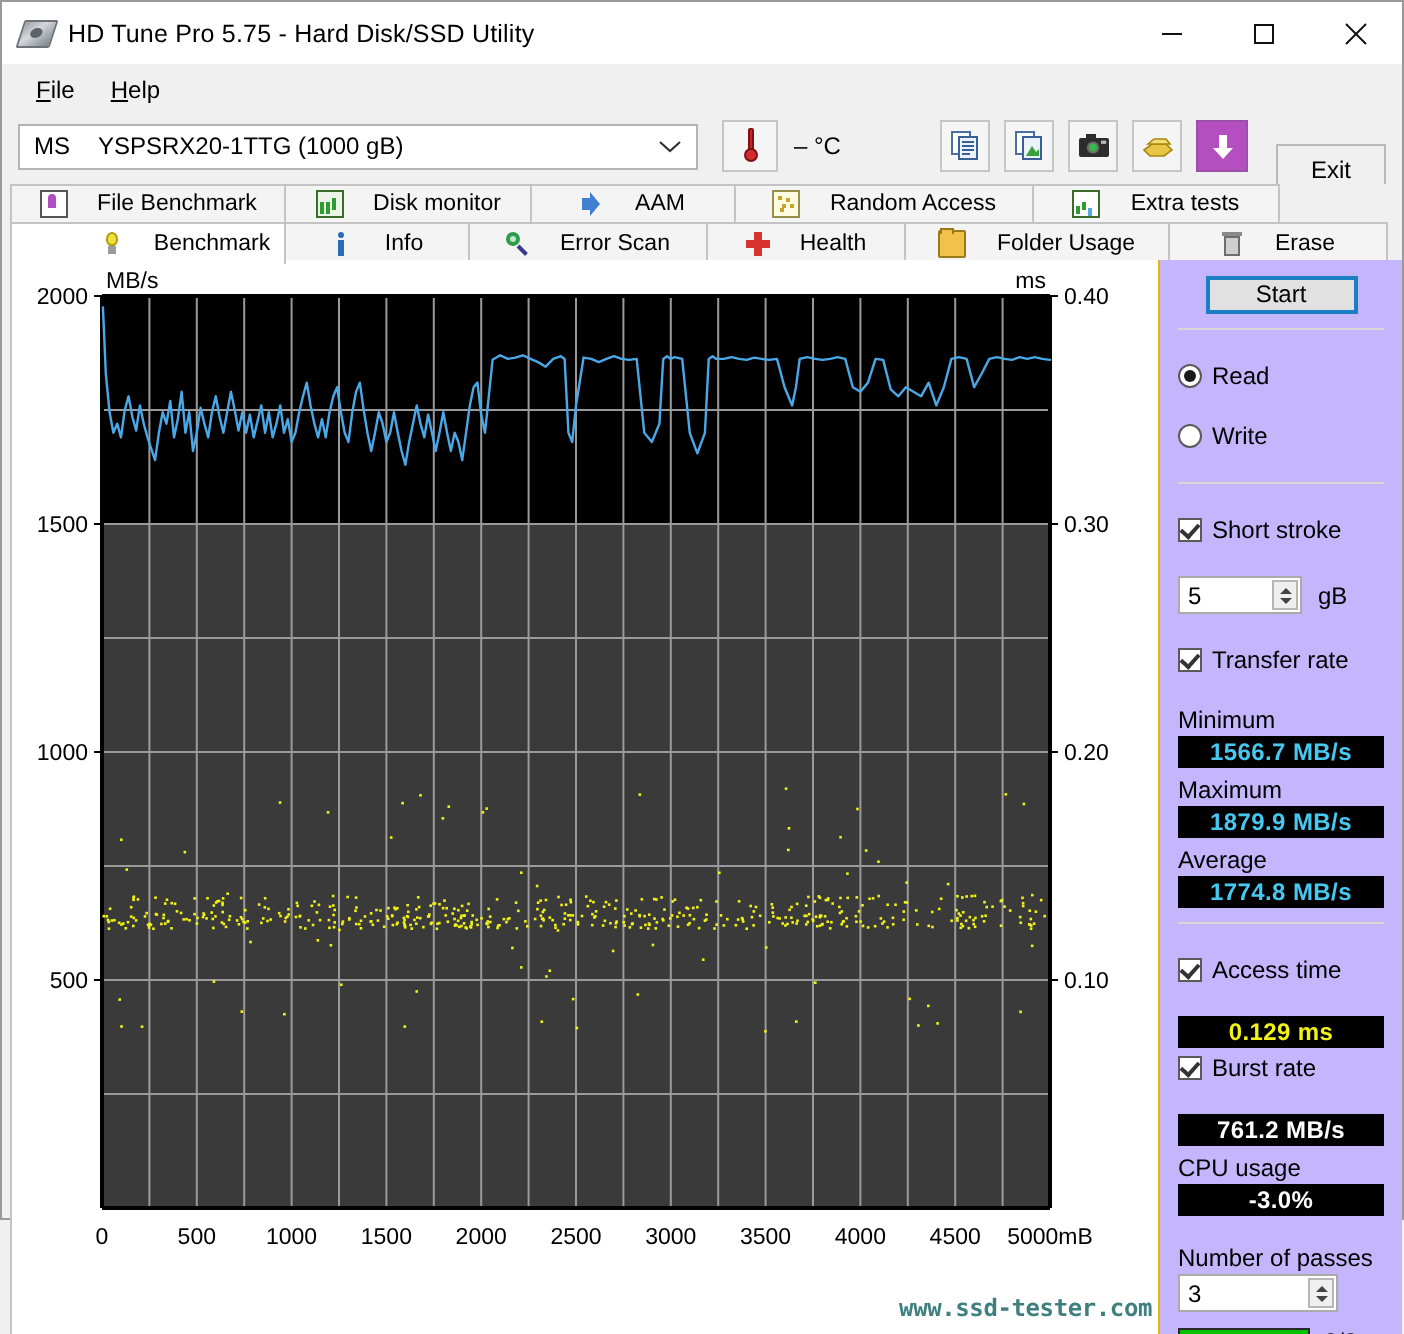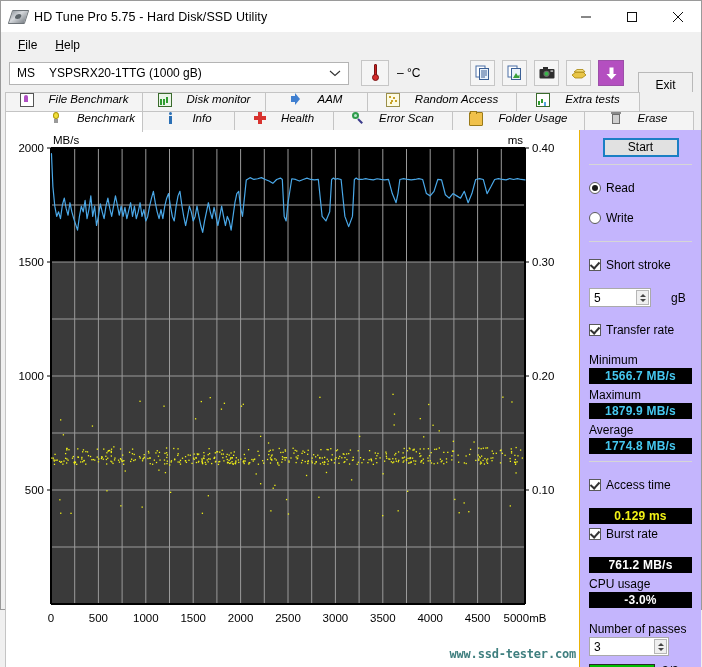--- a/index.html
+++ b/index.html
@@ -86,26 +86,25 @@
   .tbtn.purple{border:1px solid #9c4fa8;background:#b44fc0;width:26px;}
   .exit-btn{
     width:55px;height:26px;border:1px solid #b9b9b9;background:#f0f0f0;
     margin-left:14px;display:flex;align-items:center;justify-content:center;
     font-size:12px;color:#000;box-sizing:border-box;flex:none;margin-top:24px;
   }
   
   .tabs-wrap{flex:none;padding:0 4px;background:#f0f0f0;}
   .tabrow{display:flex;height:19px;}
   .tab{
-    display:flex;justify-content:center;gap:15px;
+    display:flex;align-items:center;justify-content:center;gap:15px;
     font-size:11.5px;color:#000;
     border:1px solid #c4c4c4;border-bottom:none;
     background:#f4f4f4;box-sizing:border-box;
     margin-right:-1px;
-    font-style:italic;
   }
   .tabrow2 .tab{height:21px;}
   .tab.active{background:#ffffff;border-color:#c4c4c4;position:relative;z-index:3;padding-left:37px;}
   .tab .ic{width:12px;height:12px;flex:none;position:relative;}
   
   .ic-filebench{background:#fff;border:1px solid #555;}
   .ic-filebench:after{content:"";position:absolute;left:3px;top:1px;width:4px;height:7px;background:#b04fc4;border-radius:2px 2px 0 0;}
   .ic-diskmon{background:#eaf5e8;border:1px solid #3a6b2c;}
   .ic-diskmon:after{content:"";position:absolute;left:1px;bottom:1px;width:2px;height:6px;background:#2f9c2f;box-shadow:3px 0 0 #2f9c2f,6px -2px 0 #2f9c2f;}
   .ic-aam{background:transparent;}
@@ -183,21 +182,21 @@
   }
   .spin .val{font-size:12px;padding-left:4px;color:#000;}
   .spin .arrows{
     position:absolute;right:1px;top:1px;width:13px;height:15px;
     background:#efefef;border:1px solid #b6b6b6;box-sizing:border-box;
     display:flex;flex-direction:column;align-items:center;justify-content:center;
   }
   .spin .arrows i{display:block;width:0;height:0;border-left:3px solid transparent;border-right:3px solid transparent;}
   .spin .arrows i.up{border-bottom:3px solid #444;margin-bottom:2px;}
   .spin .arrows i.dn{border-top:3px solid #444;}
-  .unit{font-size:12px;margin-left:20px;color:#000;}
+  .unit{font-size:12px;margin-left:8px;color:#000;}
   .lbl{font-size:12px;color:#000;margin:4px 0 1px 0;}
   .readout{
     height:16px;background:#000;color:#46c8f0;font-size:12px;font-weight:bold;
     text-align:center;line-height:16px;letter-spacing:0.2px;
   }
   .readout.yellow{color:#f2f216;}
   .readout.white{color:#ffffff;}
   .prog-row{display:flex;align-items:center;margin-top:8px;}
   .progbar{
     width:66px;height:14px;background:#00c000;border:1px solid #2a2a2a;box-sizing:border-box;
@@ -329,27 +328,27 @@
     </div>
     <div class="tabrow tabrow2">
       <div class="tab active" style="width:138px">
         <span class="ic ic-bench"></span>
         <span>Benchmark</span>
       </div>
       <div class="tab" style="width:93px">
         <span class="ic ic-info"></span>
         <span>Info</span>
       </div>
+      <div class="tab" style="width:120px">
+        <span class="ic ic-errscan"></span>
+        <span>Error Scan</span>
+      </div>
       <div class="tab" style="width:100px">
         <span class="ic ic-health"></span>
         <span>Health</span>
-      </div>
-      <div class="tab" style="width:120px">
-        <span class="ic ic-errscan"></span>
-        <span>Error Scan</span>
       </div>
       <div class="tab" style="width:133px">
         <span class="ic ic-folder"></span>
         <span>Folder Usage</span>
       </div>
       <div class="tab" style="width:110px">
         <span class="ic ic-erase"></span>
         <span>Erase</span>
       </div>
     </div>

